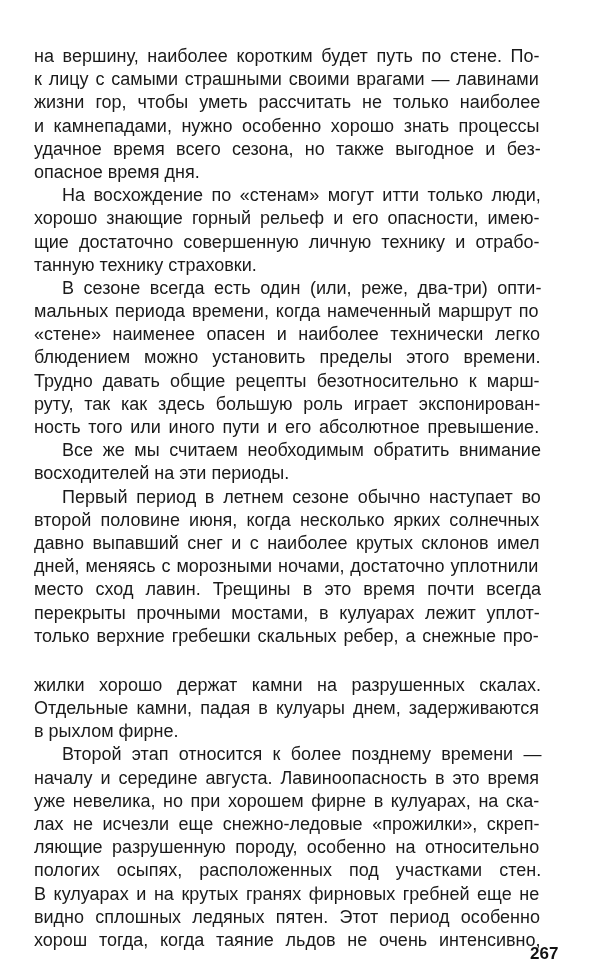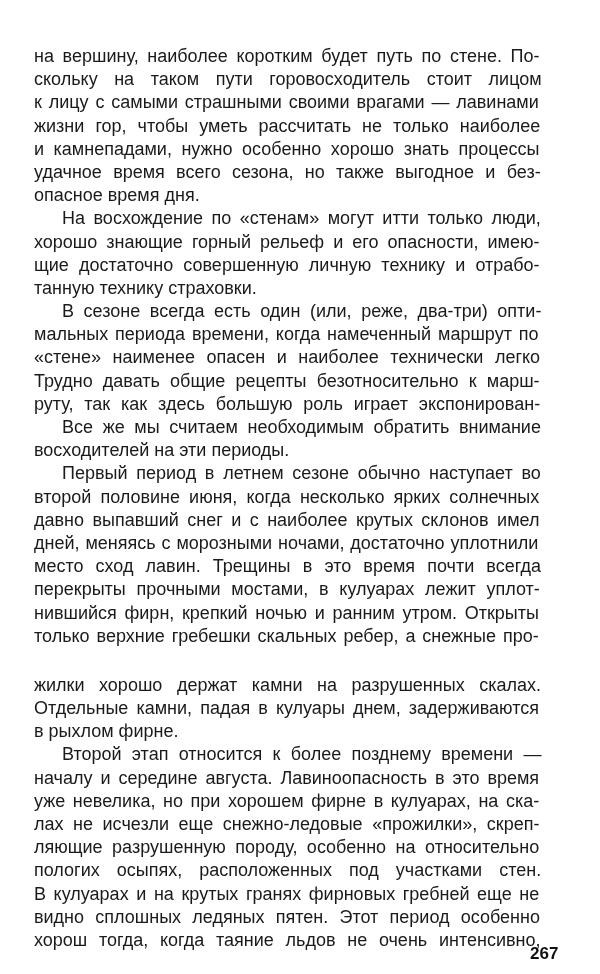--- a/index.html
+++ b/index.html
@@ -45,44 +45,44 @@
       font-weight: bold;
       font-size: 17px;
       color: #111;
     }
   </style>
 </head>
 <body>
 
 <div class="page" id="page-body">
     <div class="line" style="word-spacing: 3.66211px; text-align: left; text-align-last: left;">на вершину, наиболее коротким будет путь по стене. По-</div>
-    <div class="line" style="word-spacing: 11.5312px; text-align: left; text-align-last: left;">скольку на таком пути горовосходитель стоит лицом</div>
     <div class="line" style="word-spacing: 1.83594px; text-align: left; text-align-last: left;">к лицу с самыми страшными своими врагами — лавинами</div>
     <div class="line" style="word-spacing: 6.03125px; text-align: left; text-align-last: left;">жизни гор, чтобы уметь рассчитать не только наиболее</div>
     <div class="line" style="word-spacing: 4.52344px; text-align: left; text-align-last: left;">и камнепадами, нужно особенно хорошо знать процессы</div>
     <div class="line" style="word-spacing: 6.27148px; text-align: left; text-align-last: left;">удачное время всего сезона, но также выгодное и без-</div>
     <div class="line last">опасное время дня.</div>
     <div class="line indent" style="word-spacing: 3.4933px; text-align: left; text-align-last: left;">На восхождение по «стенам» могут итти только люди,</div>
     <div class="line" style="word-spacing: 4.02232px; text-align: left; text-align-last: left;">хорошо знающие горный рельеф и его опасности, имею-</div>
     <div class="line" style="word-spacing: 5.13281px; text-align: left; text-align-last: left;">щие достаточно совершенную личную технику и отрабо-</div>
     <div class="line last">танную технику страховки.</div>
     <div class="line indent" style="word-spacing: 4.58398px; text-align: left; text-align-last: left;">В сезоне всегда есть один (или, реже, два-три) опти-</div>
     <div class="line" style="word-spacing: 1.92188px; text-align: left; text-align-last: left;">мальных периода времени, когда намеченный маршрут по</div>
     <div class="line" style="word-spacing: 6.55208px; text-align: left; text-align-last: left;">«стене» наименее опасен и наиболее технически легко</div>
+    <div class="line" style="word-spacing: 9.0875px; text-align: left; text-align-last: left;">блюдением можно установить пределы этого времени.</div>
     <div class="line" style="word-spacing: 5.15885px; text-align: left; text-align-last: left;">Трудно давать общие рецепты безотносительно к марш-</div>
     <div class="line" style="word-spacing: 5.85268px; text-align: left; text-align-last: left;">руту, так как здесь большую роль играет экспонирован-</div>
+    <div class="line" style="word-spacing: 2.71875px; text-align: left; text-align-last: left;">ность того или иного пути и его абсолютное превышение.</div>
     <div class="line indent" style="word-spacing: 4.61979px; text-align: left; text-align-last: left;">Все же мы считаем необходимым обратить внимание</div>
     <div class="line last">восходителей на эти периоды.</div>
     <div class="line indent" style="word-spacing: 3.70312px; text-align: left; text-align-last: left;">Первый период в летнем сезоне обычно наступает во</div>
     <div class="line" style="word-spacing: 4.08333px; text-align: left; text-align-last: left;">второй половине июня, когда несколько ярких солнечных</div>
     <div class="line" style="word-spacing: 3.43555px; text-align: left; text-align-last: left;">давно выпавший снег и с наиболее крутых склонов имел</div>
     <div class="line" style="word-spacing: 0.901042px; text-align: left; text-align-last: left;">дней, меняясь с морозными ночами, достаточно уплотнили</div>
     <div class="line" style="word-spacing: 7.12695px; text-align: left; text-align-last: left;">место сход лавин. Трещины в это время почти всегда</div>
     <div class="line" style="word-spacing: 5.76042px; text-align: left; text-align-last: left;">перекрыты прочными мостами, в кулуарах лежит уплот-</div>
-    <div class="line" style="word-spacing: 2.65402px; text-align: left; text-align-last: left;">нившийся фирн, крепкий ночью и ранним утром. Открыты</div>
     <div class="line" style="word-spacing: 1.93973px; text-align: left; text-align-last: left;">только верхние гребешки скальных ребер, а снежные про-</div>
     <div class="line" style="word-spacing: 9.53646px; text-align: left; text-align-last: left; margin-top: 26px;">жилки хорошо держат камни на разрушенных скалах.</div>
     <div class="line" style="word-spacing: 3.07812px; text-align: left; text-align-last: left;">Отдельные камни, падая в кулуары днем, задерживаются</div>
     <div class="line last">в рыхлом фирне.</div>
     <div class="line indent" style="word-spacing: 5.27009px; text-align: left; text-align-last: left;">Второй этап относится к более позднему времени —</div>
     <div class="line" style="word-spacing: 2.94196px; text-align: left; text-align-last: left;">началу и середине августа. Лавиноопасность в это время</div>
     <div class="line" style="word-spacing: 2.59375px; text-align: left; text-align-last: left;">уже невелика, но при хорошем фирне в кулуарах, на ска-</div>
     <div class="line" style="word-spacing: 4.53906px; text-align: left; text-align-last: left;">лах не исчезли еще снежно-ледовые «прожилки», скреп-</div>
     <div class="line" style="word-spacing: 4.48125px; text-align: left; text-align-last: left;">ляющие разрушенную породу, особенно на относительно</div>
     <div class="line" style="word-spacing: 12.0062px; text-align: left; text-align-last: left;">пологих осыпях, расположенных под участками стен.</div>

